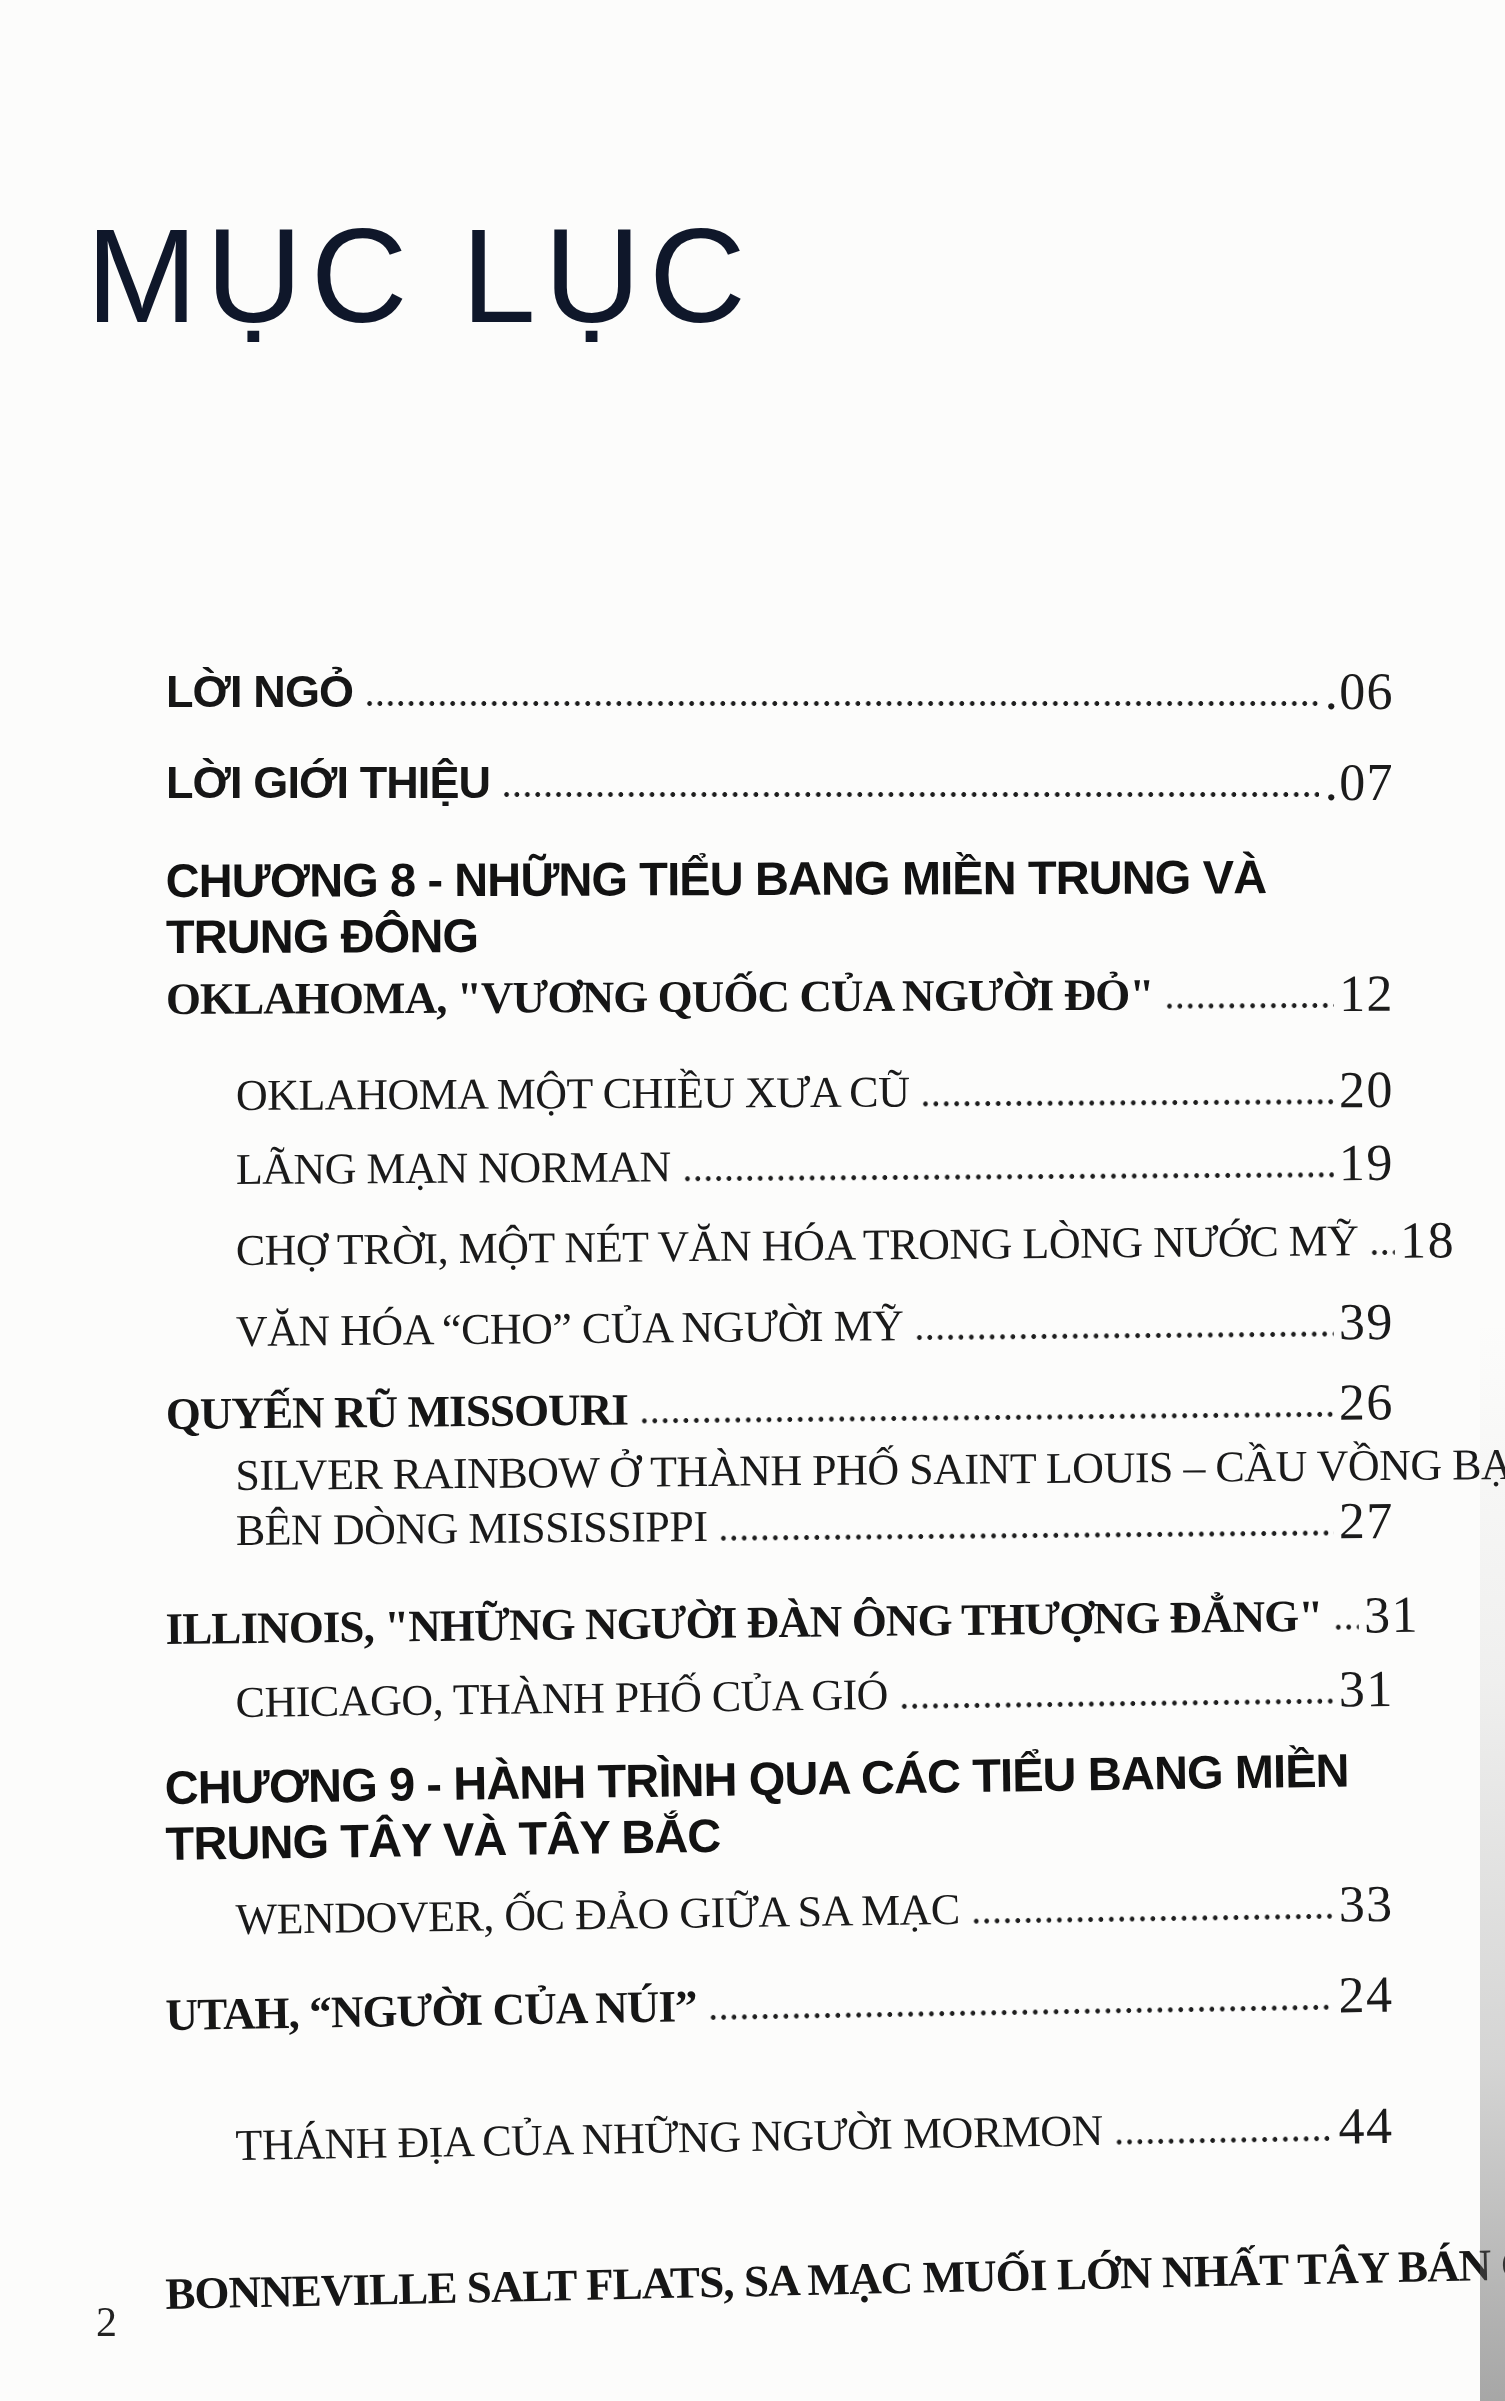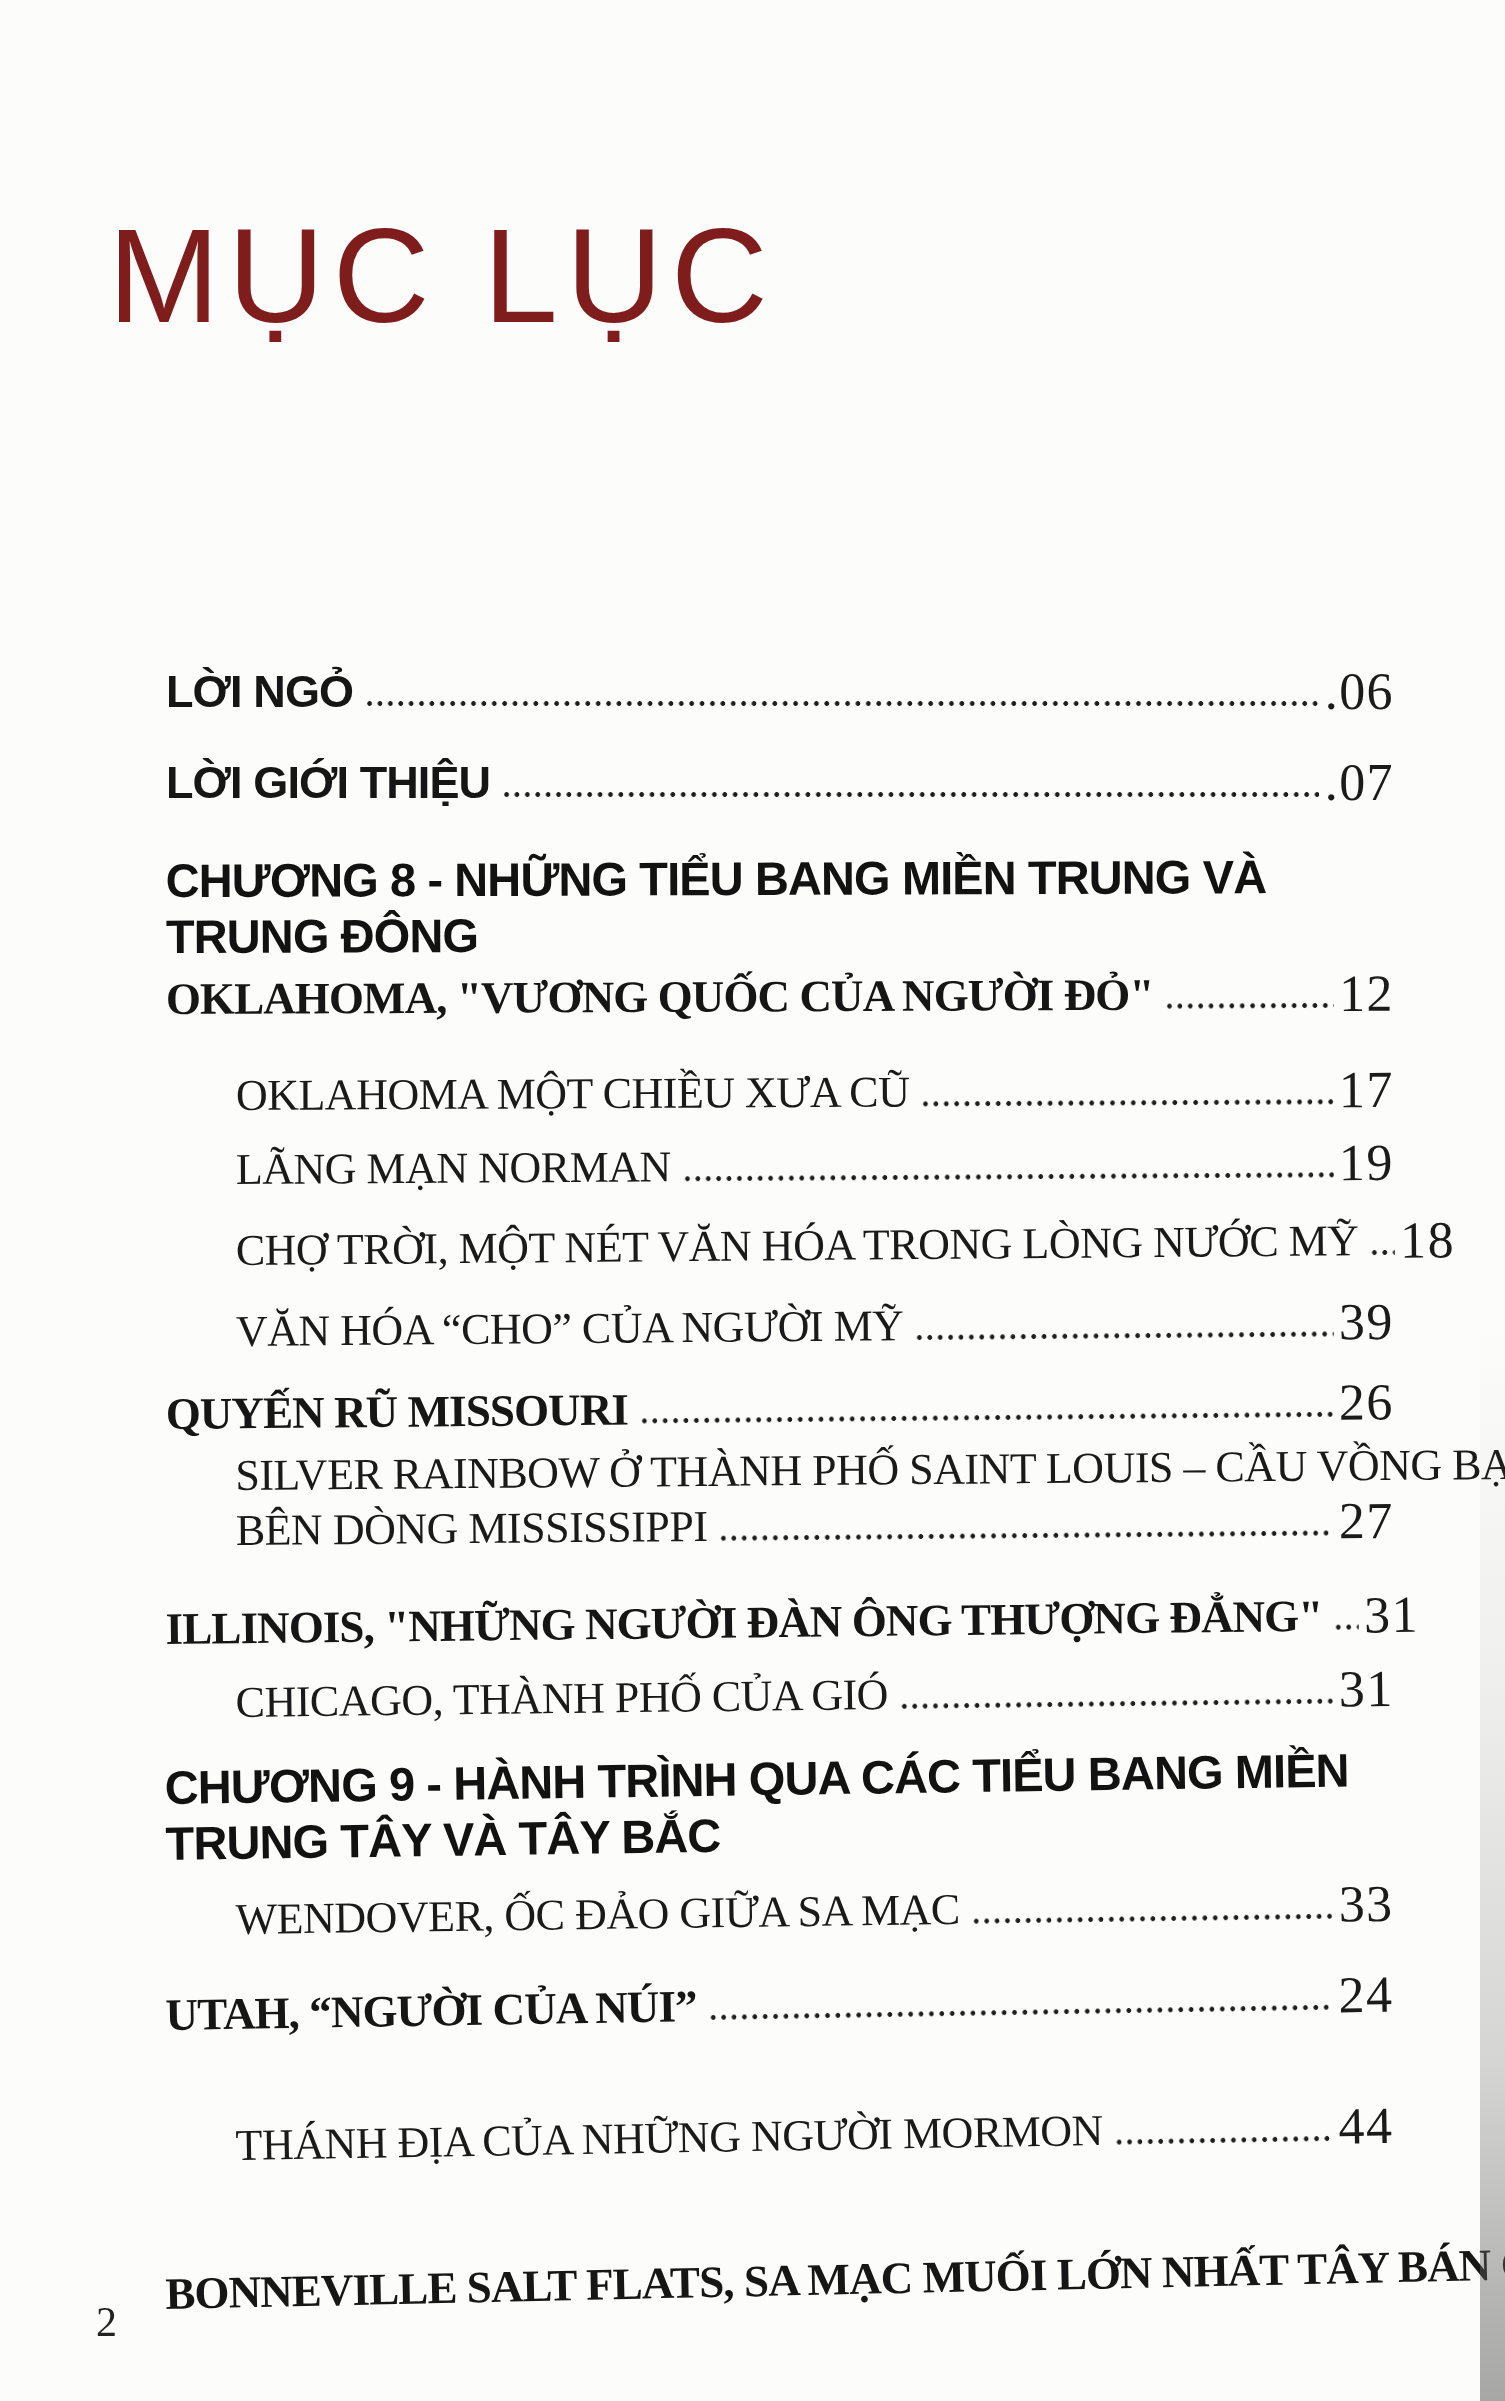--- a/index.html
+++ b/index.html
@@ -9,27 +9,27 @@
     color: #161616;
     overflow: hidden;
     position: relative;
     font-family: "Liberation Serif", serif;
   }
 
   
   .sheet { position: absolute; inset: 0; }
 
   .page-title {
-    margin: 209px 0 322px 108px;
+    margin: 209px 0 322px 86px;
     font-family: "Liberation Sans", sans-serif;
     font-weight: 400;
     font-size: 134px;
     line-height: 1;
     letter-spacing: 8.2px;
-    color: #7f1d1d;
+    color: #0f172a;
     white-space: nowrap;
   }
 
   #toc {
     margin-left: 166px;
     width: 1228px;
   }
 
   
   .row { margin-bottom: 29px; transform-origin: left bottom; }
@@ -168,21 +168,21 @@
       <span class="label">OKLAHOMA, "VƯƠNG QUỐC CỦA NGƯỜI ĐỎ"</span>
       <div class="leader"></div>
       <span class="page-num">12</span>
     </div>
   </div>
       <div class="row style-minor indent-1">
 
     <div class="main">
       <span class="label">OKLAHOMA MỘT CHIỀU XƯA CŨ</span>
       <div class="leader"></div>
-      <span class="page-num">17</span>
+      <span class="page-num">20</span>
     </div>
   </div>
       <div class="row style-minor indent-1">
 
     <div class="main">
       <span class="label">LÃNG MẠN NORMAN</span>
       <div class="leader"></div>
       <span class="page-num">19</span>
     </div>
   </div>

